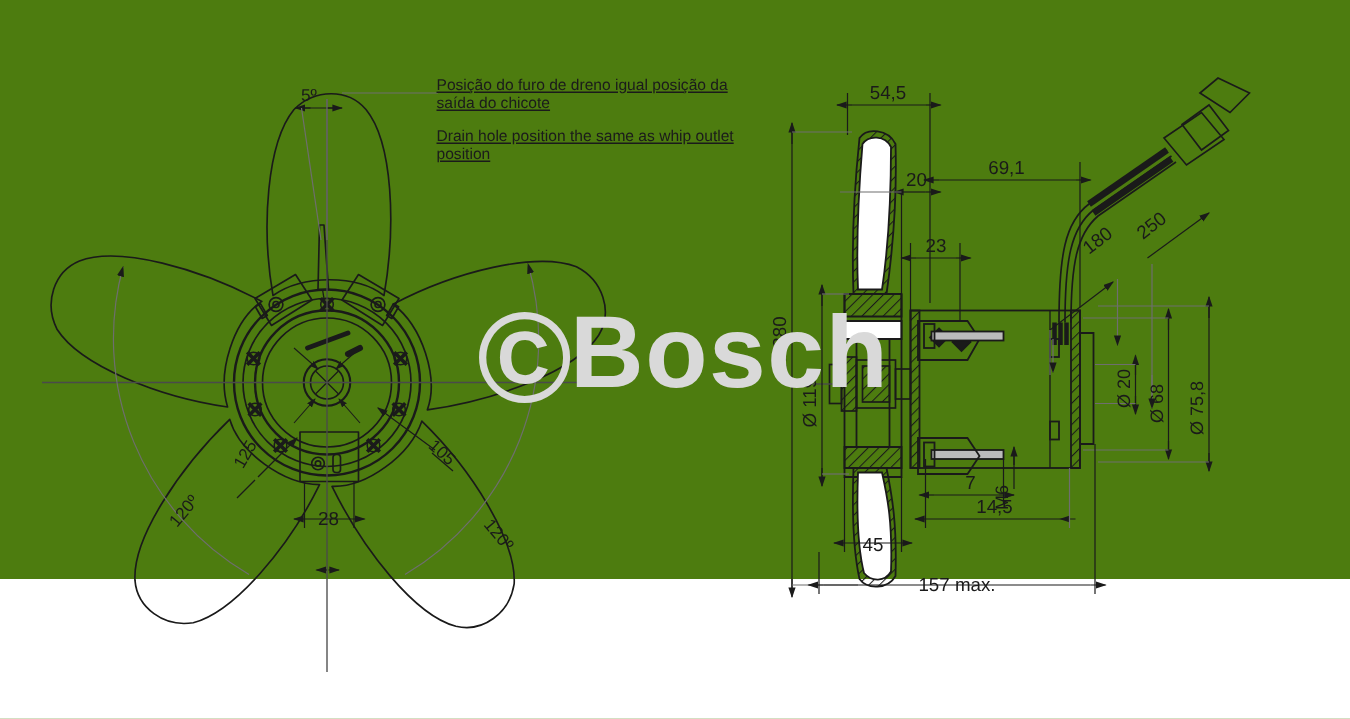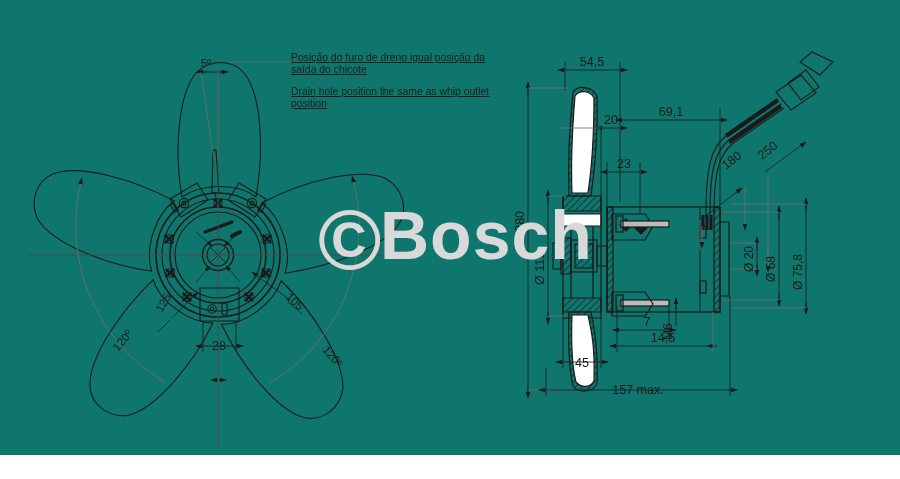--- a/index.html
+++ b/index.html
@@ -1,18 +1,18 @@
 <!DOCTYPE html>
 <html><head>
 <meta charset="utf-8">
 <style>
   html,body{margin:0;padding:0;background:#fff;}
   body{width:900px;height:479px;overflow:hidden;
        font-family:"Liberation Sans","DejaVu Sans",sans-serif;color:#1a1a1a;}
-  #sheet{position:relative;width:900px;height:455px;background:#0f766e;}
+  #sheet{position:relative;width:900px;height:386px;background:#4d7c0f;}
   #sheet svg{position:absolute;left:0;top:0;}
   .notes{position:absolute;left:291px;top:52px;width:215px;text-decoration:underline;}
   .note{font-size:10.4px;line-height:12.4px;color:#1b1b1b;margin-bottom:9px;}
   .note:last-child{margin-bottom:0;}
   .wm{position:absolute;font-family:"Liberation Sans",sans-serif;font-weight:bold;
       color:#d9d9d9;user-select:none;}
   #wm-c{left:318px;top:196px;font-size:86px;line-height:86px;}
   #wm-t{left:380px;top:198px;font-size:68px;line-height:74px;letter-spacing:1px;}
 </style>
 </head>

